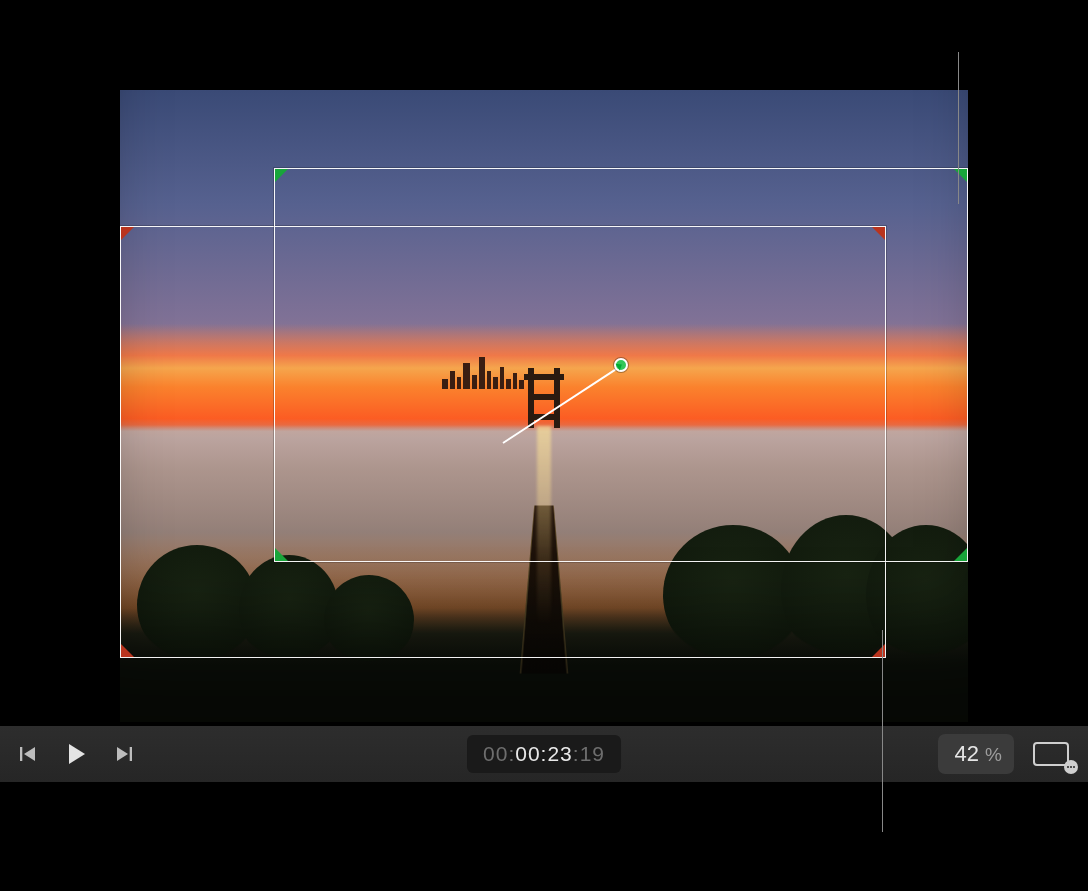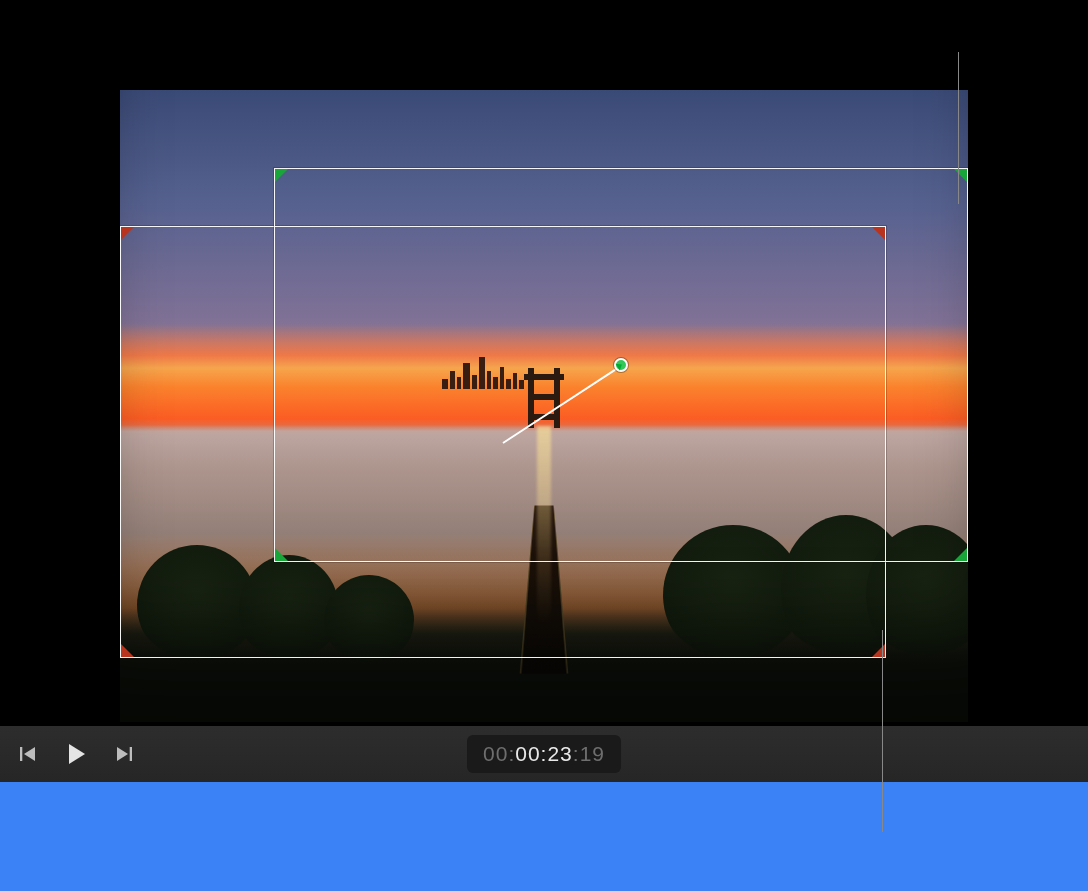--- a/index.html
+++ b/index.html
@@ -1,17 +1,17 @@
 <!DOCTYPE html>
 <html><head>
   <meta charset="utf-8">
   <style>
     * { margin: 0; padding: 0; box-sizing: border-box; }
     html, body { width: 1088px; height: 891px; background: #fff; font-family: -apple-system, BlinkMacSystemFont, "Segoe UI", Helvetica, Arial, sans-serif; overflow: hidden; }
-    .stage-wrap { position: absolute; left: 0; top: 0; width: 1088px; height: 891px; background: #3b82f6; }
+    .stage-wrap { position: absolute; left: 0; top: 0; width: 1088px; height: 891px; background: #000000; }
     .stage { position: absolute; left: 0; top: 0; width: 1088px; height: 782px; background: #000; }
 
     
     .photo {
       position: absolute; left: 120px; top: 90px; width: 848px; height: 632px;
       background:
         
         linear-gradient(to top, rgba(15,20,12,1) 0%, rgba(15,20,12,1) 9%, rgba(22,28,18,0.9) 14%, rgba(0,0,0,0) 18%),
         
         linear-gradient(to top, rgba(120,108,110,0) 18%, rgba(140,130,132,0.85) 30%, rgba(165,150,150,0.9) 40%, rgba(190,170,165,0.9) 46%, rgba(0,0,0,0) 47%),
@@ -174,19 +174,33 @@
           </svg>
         </div>
       </div>
 
       <div class="tb-center">
         <div class="timecode">
           <span class="dim">00</span><span class="dim">:</span><span class="mid">00</span><span class="mid">:</span><span class="mid">23</span><span class="dim">:</span><span class="dim">19</span>
         </div>
       </div>
 
+      <div class="tb-right">
+        <div class="zoom-pill">
+          <span>42</span>
+          <span class="pct">%</span>
+        </div>
+        <div class="view-btn" title="View Options">
+          <div class="frame"></div>
+          <div class="dot">
+              <span></span>
+              <span></span>
+              <span></span>
+            </div>
+        </div>
+      </div>
     </div>
   </div>
 
   <div class="guide v" style="left:958px; top:52px; height:152px;"></div>
   <div class="guide v" style="left:882px; top:630px; height:202px;"></div>
 
 </div>
 
 </body></html>

